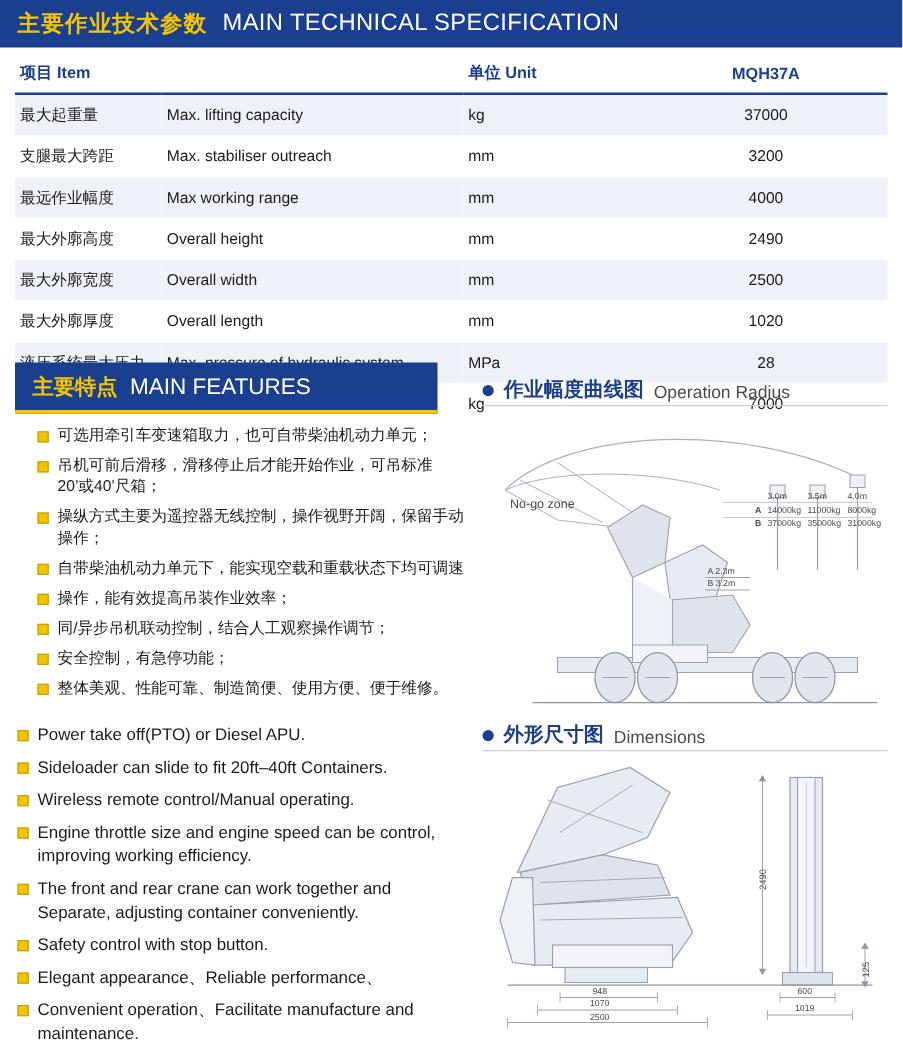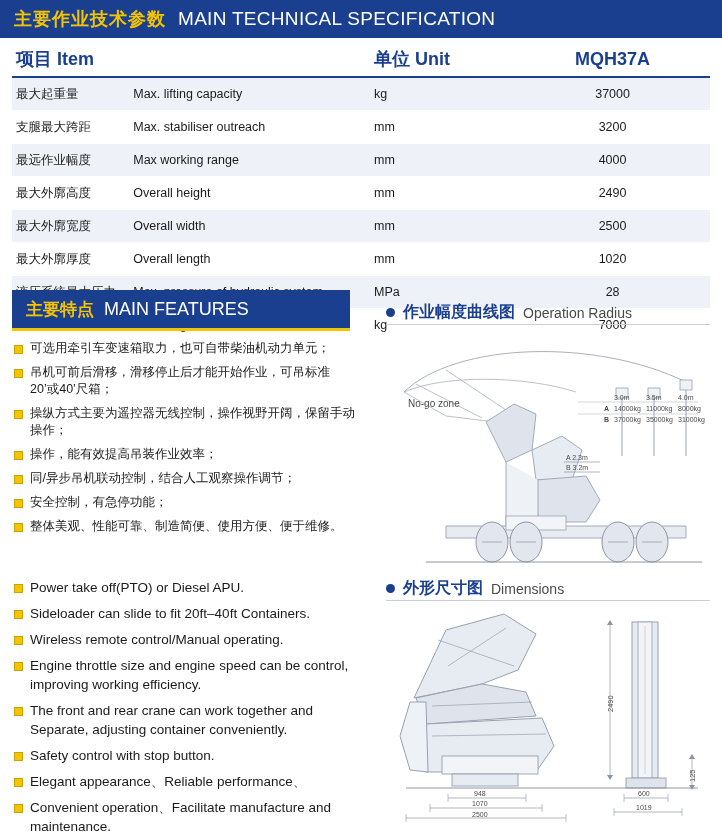--- a/index.html
+++ b/index.html
@@ -25,21 +25,21 @@
   }
   
   .spec{
     position:absolute;left:12px;top:42px;width:698px;
     border-collapse:collapse;font-size:12.5px;
   }
   .spec th,.spec td{
     padding:5px 4px;height:22px;
   }
   .spec thead th{
-    color:#1b3f8f;font-weight:bold;font-size:18px;border-bottom:2px solid #1b3f8f;
+    color:#1b3f8f;font-weight:bold;font-size:13px;border-bottom:2px solid #1b3f8f;
     background:#ffffff;
   }
   .spec tbody tr:nth-child(odd){background:#eef1f7;}
   .spec tbody tr:nth-child(even){background:#ffffff;}
   .spec tbody td{border-bottom:1px solid #ffffff;}
   .c-cn{width:112px;padding-left:26px;}
   .c-en{width:238px;}
   .c-unit{width:140px;}
   .c-val{width:190px;text-align:center;}
   .h-cn{text-align:left;padding-left:88px;}
@@ -47,21 +47,21 @@
   .h-val{text-align:center;}
   
   .feat-head{
     position:absolute;left:12px;top:290px;width:338px;height:38px;
     background:#1b3f8f;display:flex;align-items:center;
     border-bottom:3px solid #f4c400;
   }
   .feat-head .cn{color:#f4c400;font-weight:bold;font-size:17px;margin-left:14px;}
   .feat-head .en{color:#ffffff;font-size:18px;margin-left:10px;}
   
-  .feat-cn{position:absolute;left:14px;top:340px;width:345px;}
+  .feat-cn{position:absolute;left:30px;top:340px;width:345px;}
   .feat-en{position:absolute;left:14px;top:578px;width:352px;}
   .bullet-row{
     display:flex;align-items:flex-start;margin-bottom:7px;font-size:12.5px;line-height:17px;
   }
   .feat-en .bullet-row{font-size:13.5px;line-height:19px;margin-bottom:7px;}
   .dot{
     width:7px;height:7px;background:#f4c400;flex:0 0 7px;margin-top:5px;margin-right:7px;
     border:1px solid #c9a300;
   }
   .feat-en .dot{margin-top:6px;}
@@ -177,20 +177,24 @@
     <span class="dot"></span>
     <span class="btxt">可选用牵引车变速箱取力，也可自带柴油机动力单元；</span>
   </div>
   <div class="bullet-row">
     <span class="dot"></span>
     <span class="btxt">吊机可前后滑移，滑移停止后才能开始作业，可吊标准20’或40’尺箱；</span>
   </div>
   <div class="bullet-row">
     <span class="dot"></span>
     <span class="btxt">操纵方式主要为遥控器无线控制，操作视野开阔，保留手动操作；</span>
+  </div>
+  <div class="bullet-row">
+    <span class="dot"></span>
+    <span class="btxt">自带柴油机动力单元下，能实现空载和重载状态下均可调速</span>
   </div>
   <div class="bullet-row">
     <span class="dot"></span>
     <span class="btxt">操作，能有效提高吊装作业效率；</span>
   </div>
   <div class="bullet-row">
     <span class="dot"></span>
     <span class="btxt">同/异步吊机联动控制，结合人工观察操作调节；</span>
   </div>
   <div class="bullet-row">

